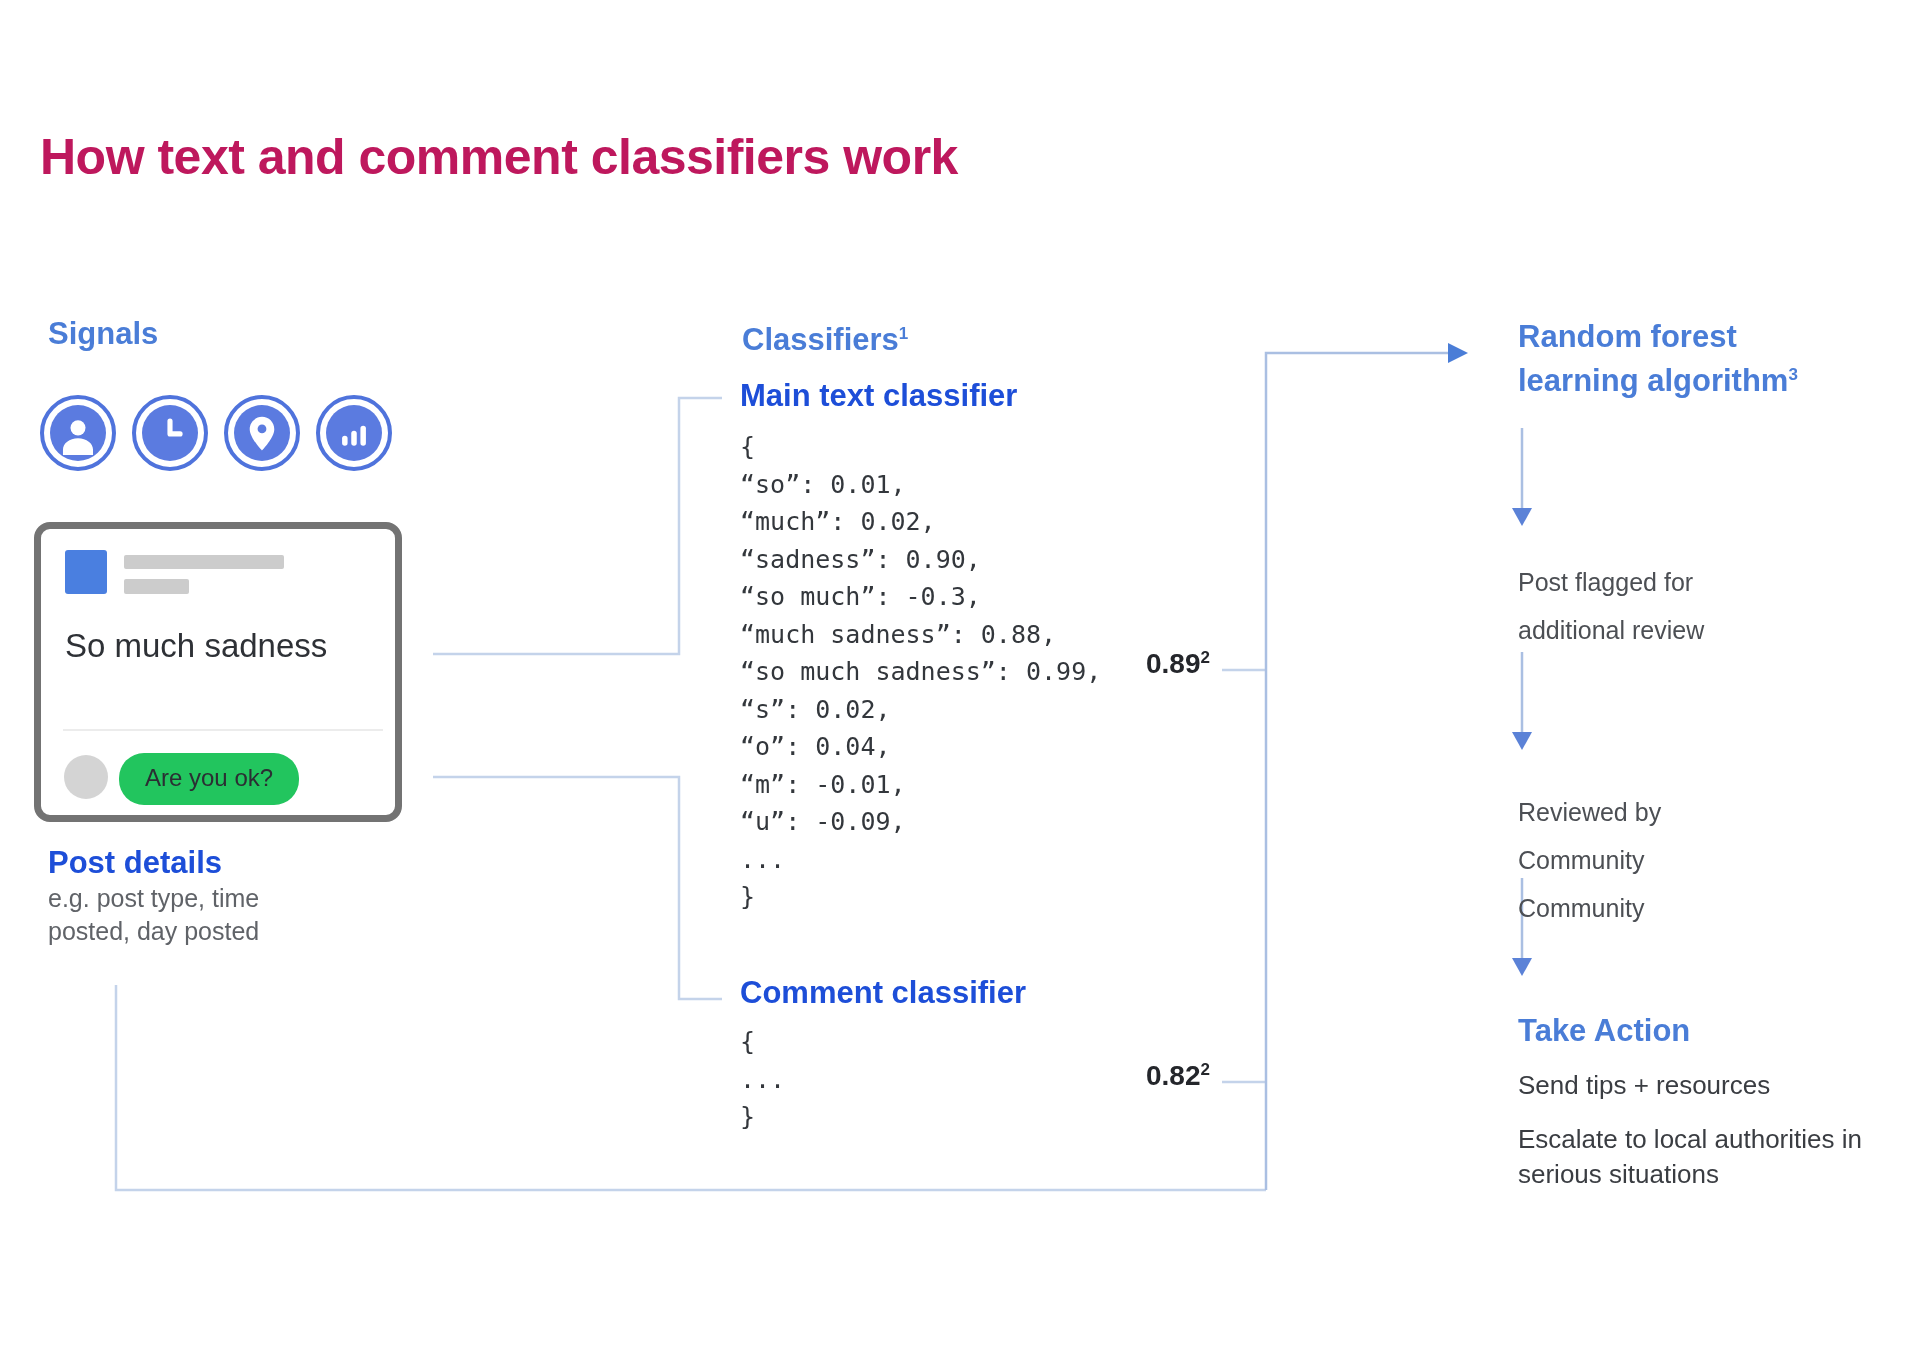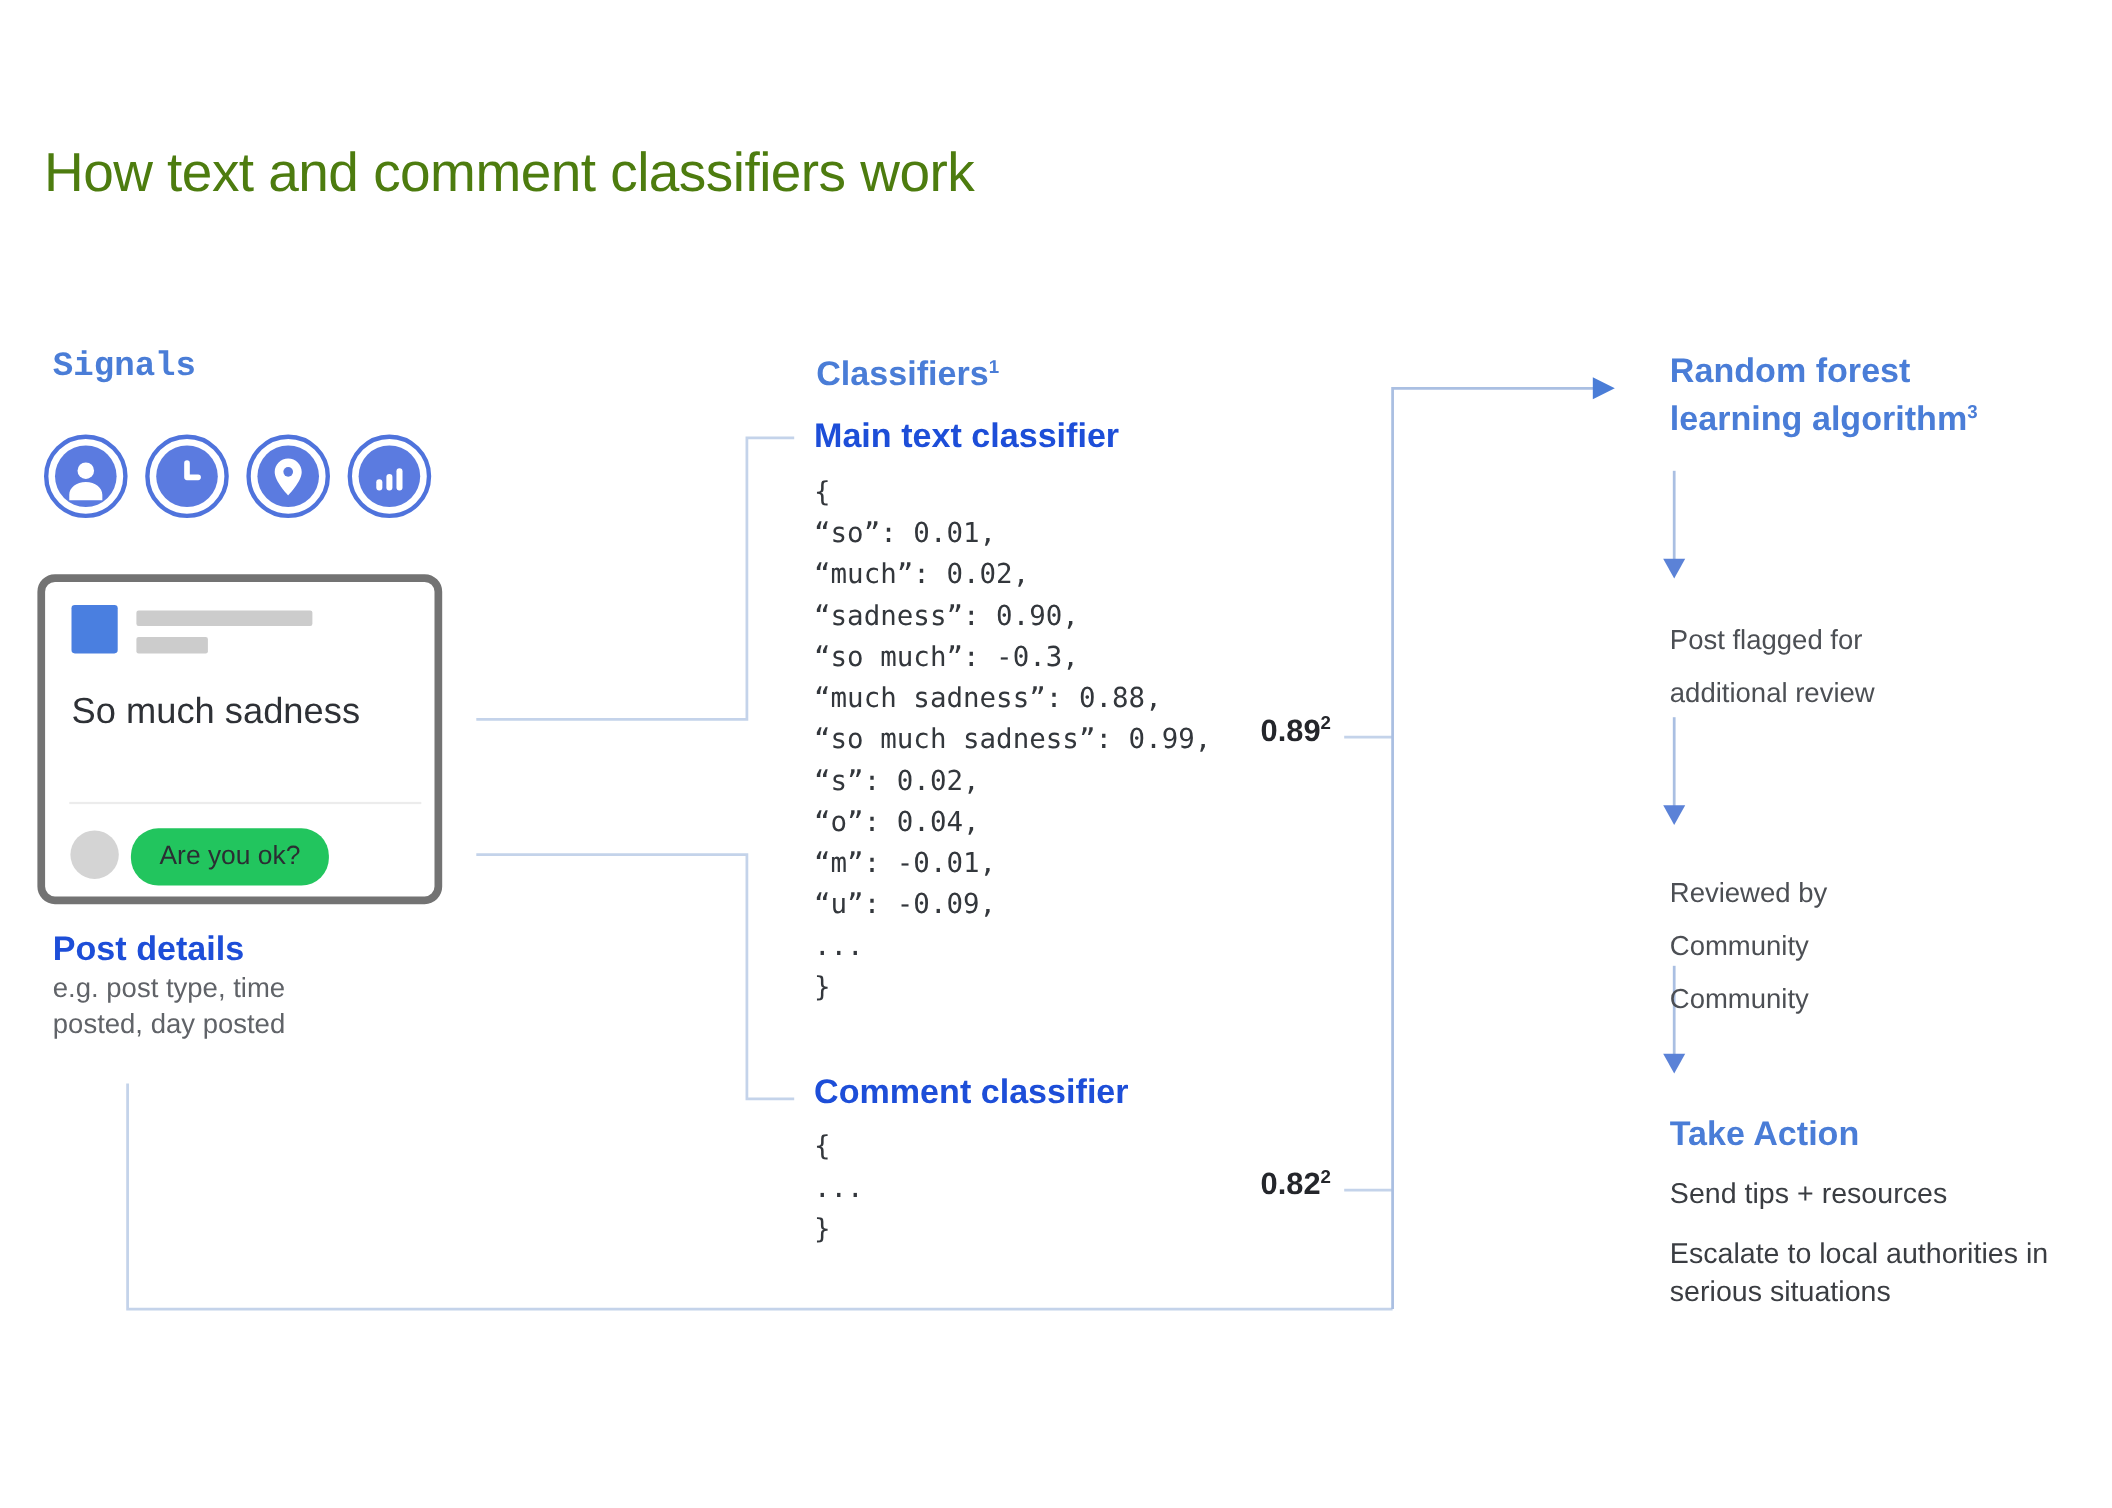--- a/index.html
+++ b/index.html
@@ -1,21 +1,21 @@
 <!DOCTYPE html>
 <html><head>
 <meta charset="utf-8">
 <style>
   html,body{margin:0;padding:0;background:#ffffff;}
   .canvas{
     position:relative;width:1920px;height:1371px;background:#ffffff;
     font-family:"Liberation Sans",sans-serif;overflow:hidden;
   }
   .abs{position:absolute;}
-  .title{font-size:50px;font-weight:normal;color:#4d7c0f;letter-spacing:-0.5px;}
+  .title{font-size:50px;font-weight:bold;color:#be185d;letter-spacing:-0.5px;}
   .blue-heading{font-size:31px;font-weight:bold;color:#4a7dd7;line-height:38px;}
   .sub-heading{font-size:31px;font-weight:bold;color:#1d4ed8;}
   .code{
     font-family:"DejaVu Sans Mono","Liberation Mono",monospace;
     font-size:25px;line-height:37.5px;color:#33373c;white-space:pre;
   }
   .score{font-size:28px;font-weight:bold;color:#24262b;}
   .score sup,.blue-heading sup{font-size:17px;}
   .gray-text{font-size:25px;color:#606368;line-height:33px;}
   .step-text{font-size:25px;color:#4c4f54;line-height:48px;}
@@ -70,21 +70,21 @@
     <path d="M 1522 428 L 1522 510" fill="none" stroke="#aabfe2" stroke-width="2.5"></path>
     <polygon points="1512,508 1532,508 1522,526" fill="#5b82d7"></polygon>
     <path d="M 1522 652 L 1522 734" fill="none" stroke="#aabfe2" stroke-width="2.5"></path>
     <polygon points="1512,732 1532,732 1522,750" fill="#5b82d7"></polygon>
     <path d="M 1522 878 L 1522 960" fill="none" stroke="#aabfe2" stroke-width="2.5"></path>
     <polygon points="1512,958 1532,958 1522,976" fill="#5b82d7"></polygon>
   </svg>
 
   <div class="abs title" style="left:40px;top:128px;">How text and comment classifiers work</div>
 
-  <div class="abs blue-heading" style="left:48px;top:315px;font-family:Liberation Mono, monospace;">Signals</div>
+  <div class="abs blue-heading" style="left:48px;top:315px;">Signals</div>
 
   <div class="abs icons-row">
     <div class="icon-ring">
       <div class="icon-core">
         <svg viewBox="0 0 24 24">
             <circle cx="12" cy="9.2" r="4.1" fill="#ffffff"></circle>
             <path d="M12 14.8c-4.7 0-8.2 2.8-8.2 6.4V24h16.4v-2.8c0-3.6-3.5-6.4-8.2-6.4z" fill="#ffffff"></path>
           </svg>
       </div>
     </div>

